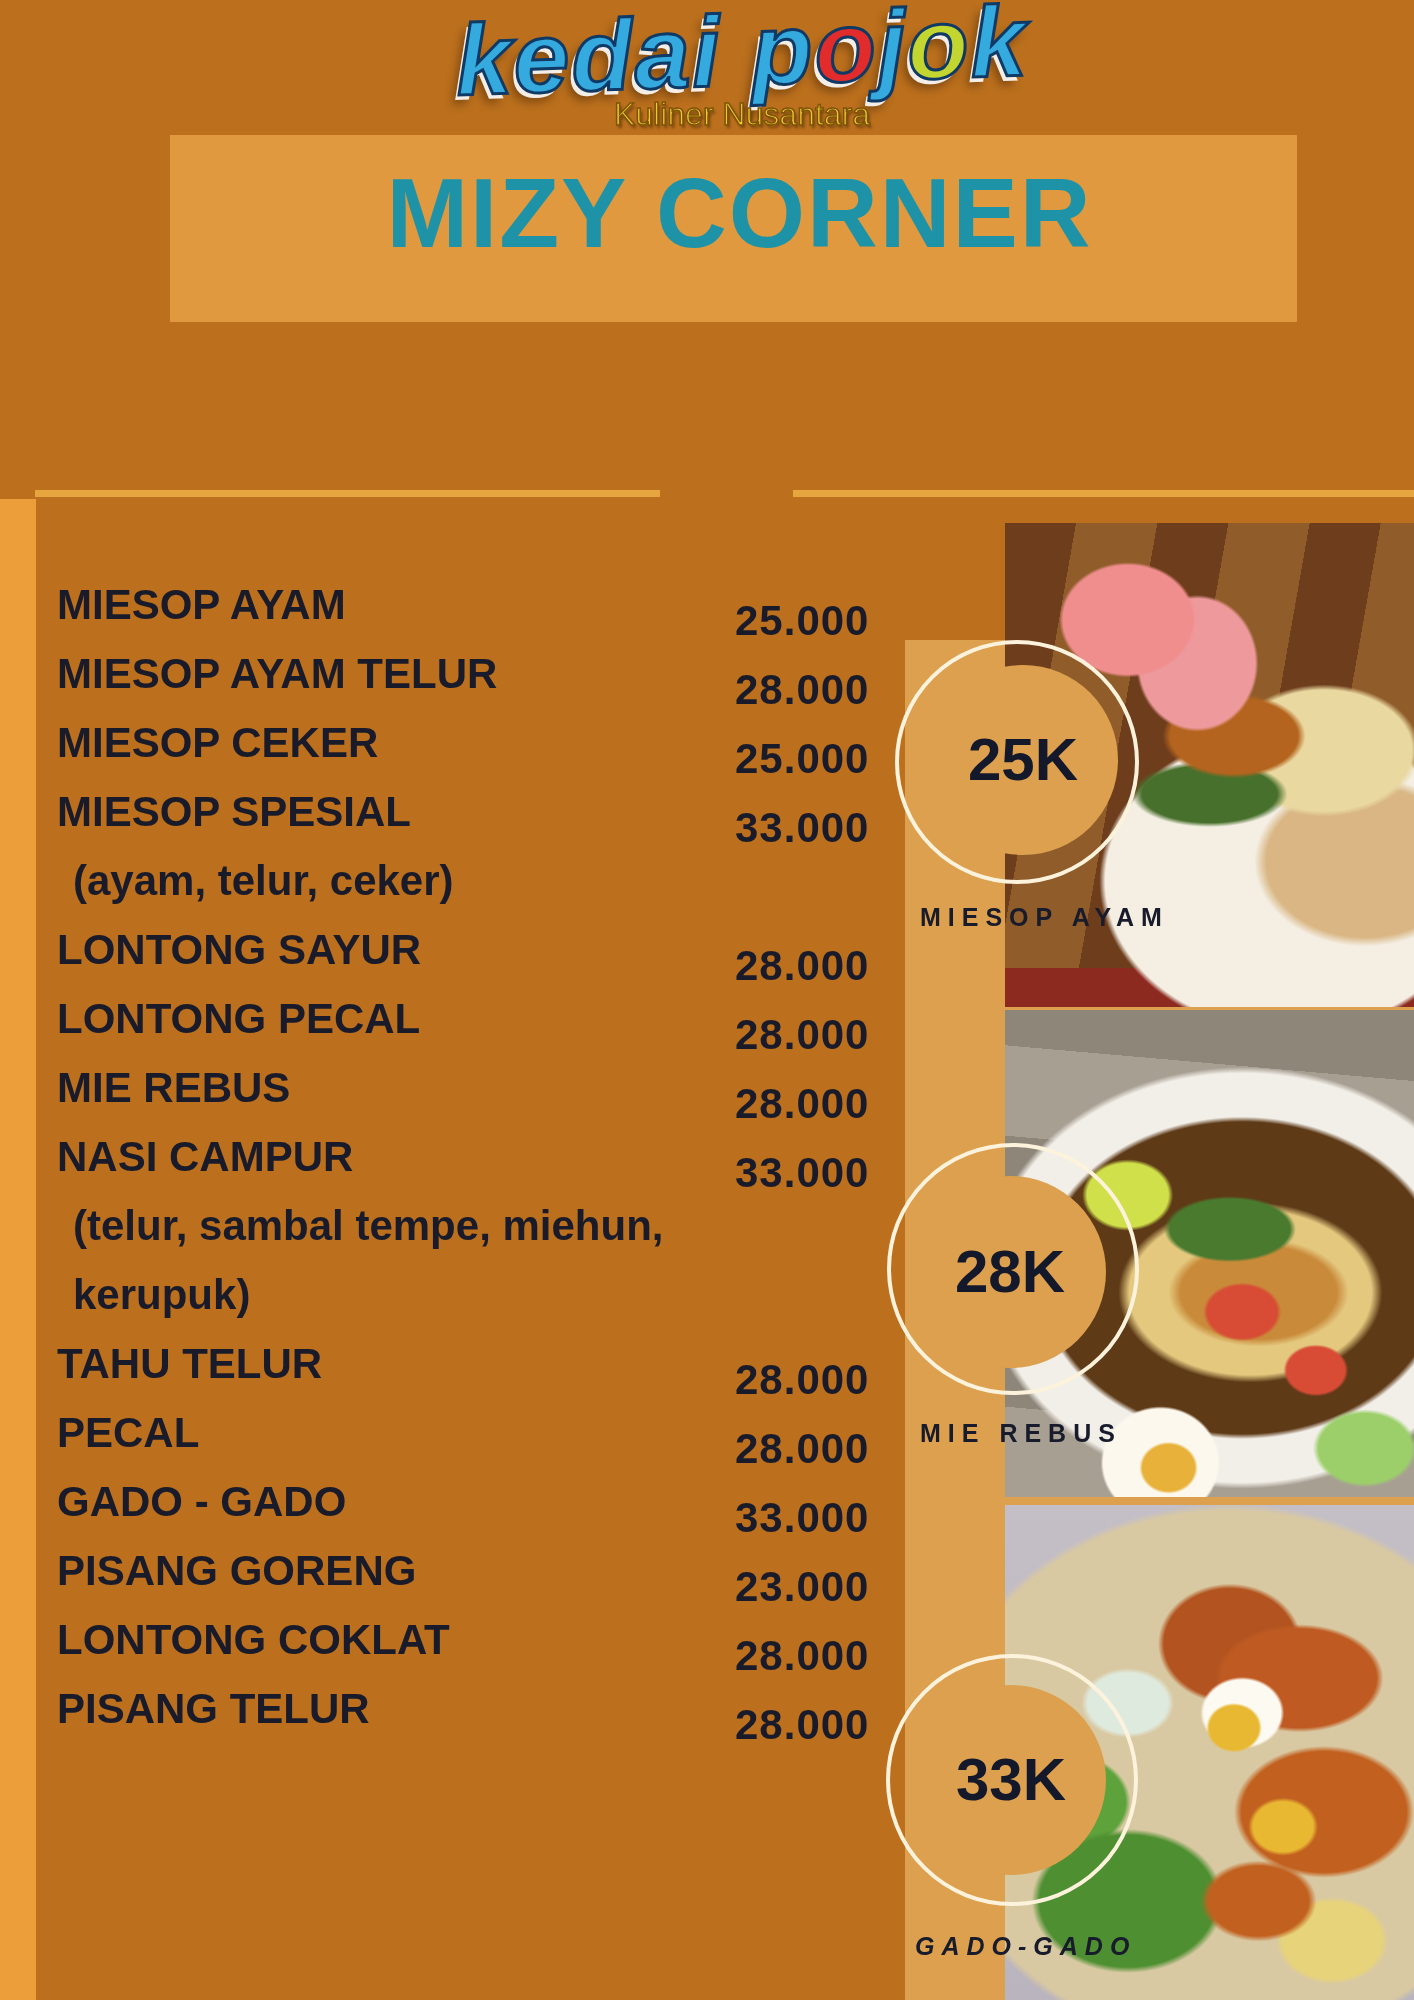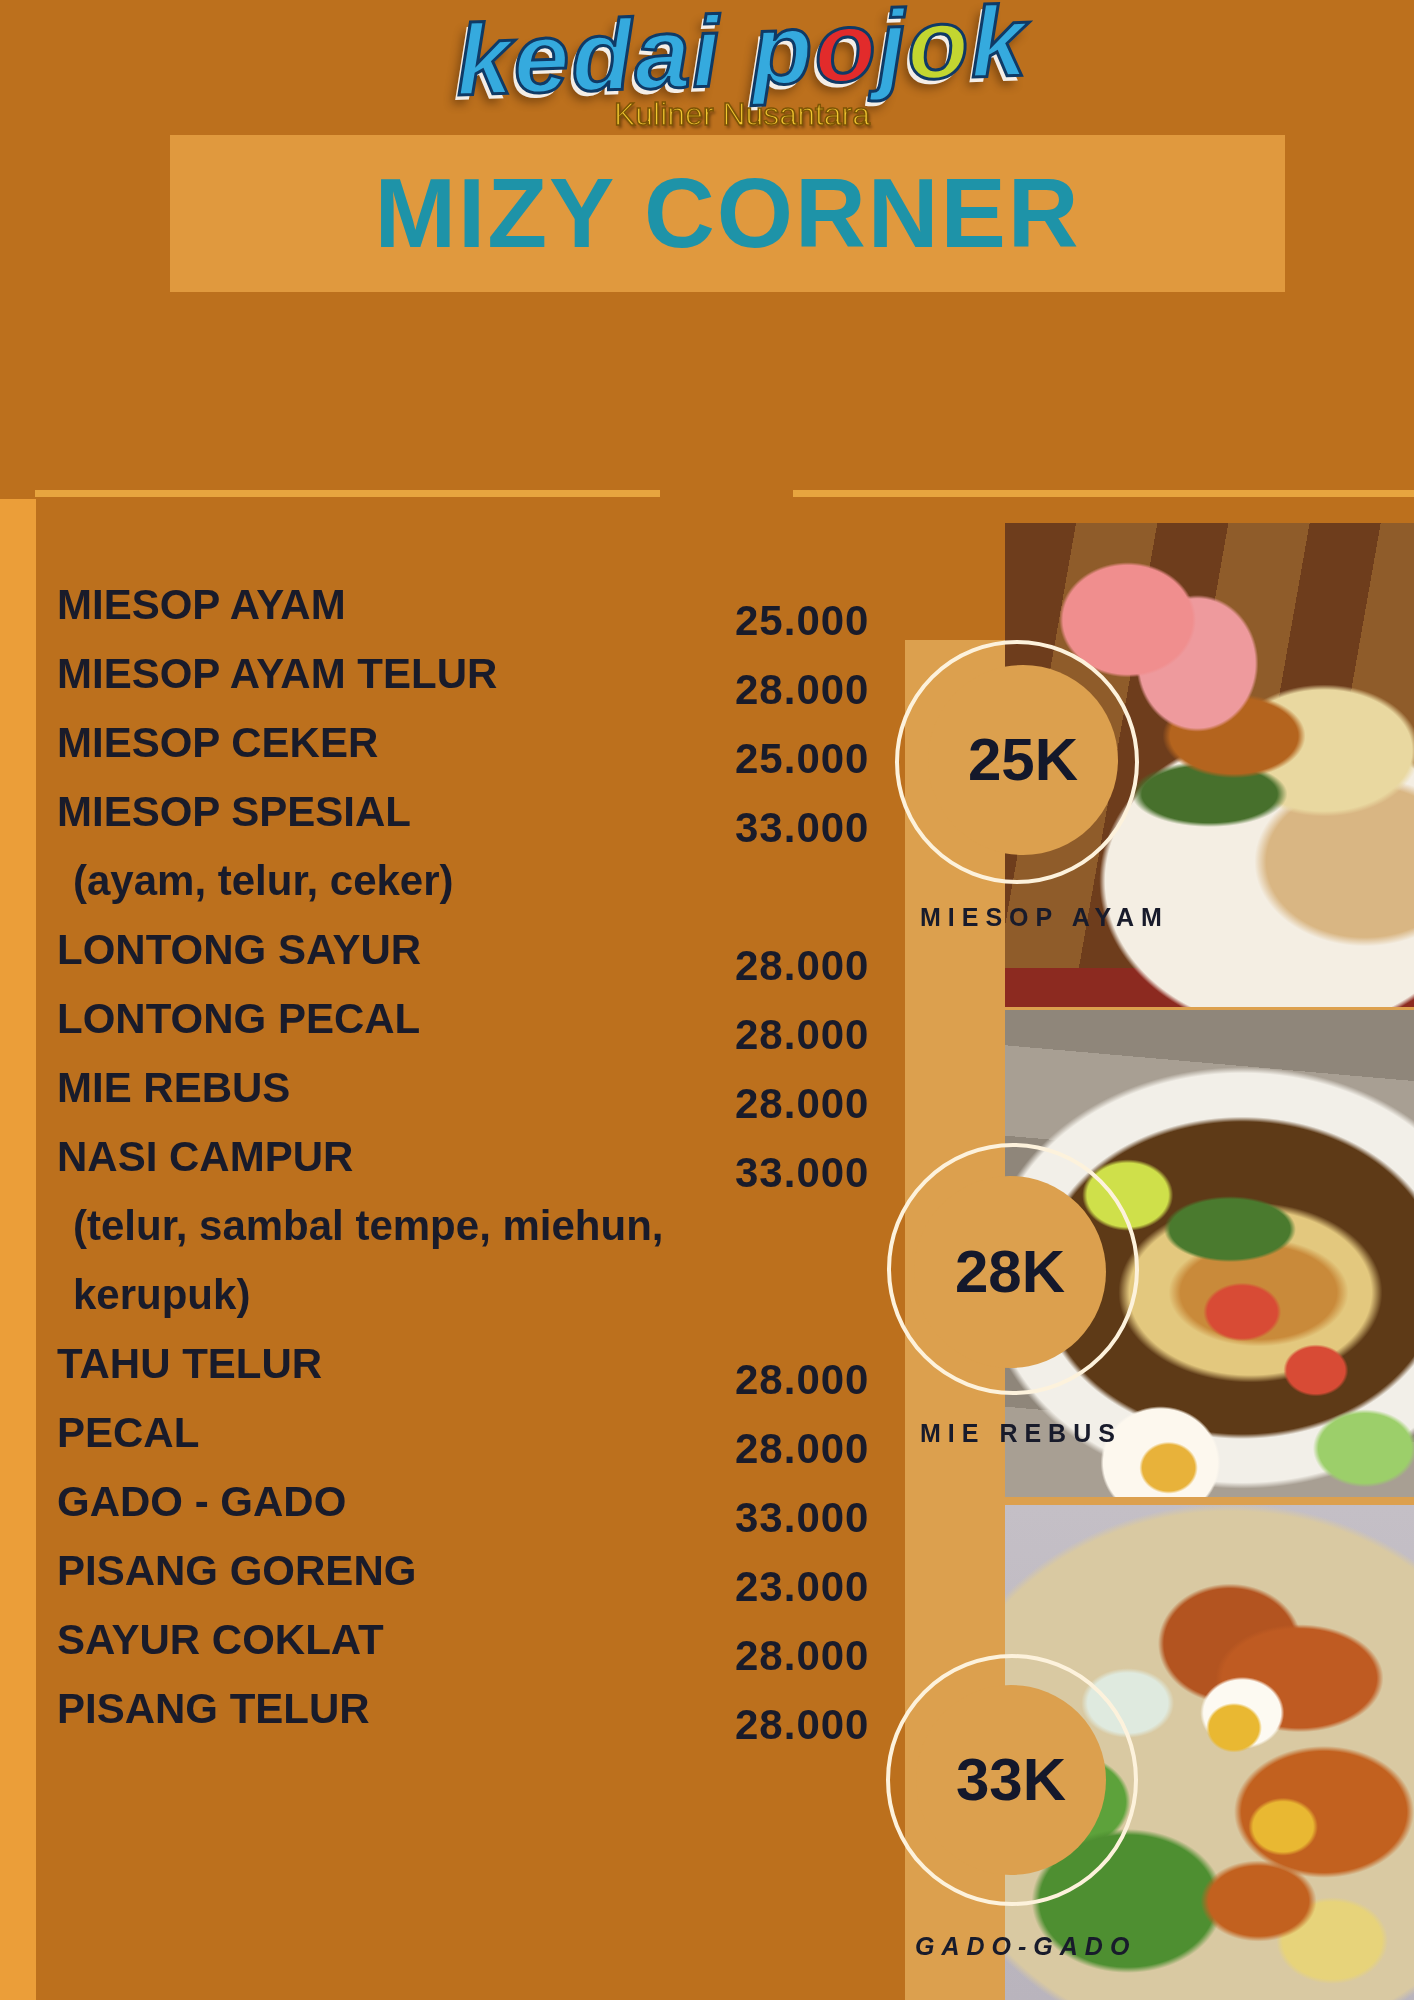--- a/index.html
+++ b/index.html
@@ -20,22 +20,23 @@
   }
   .tagline{
     position:absolute;left:337px;top:96px;width:810px;height:36px;
     text-align:center;font-size:32px;font-weight:normal;line-height:36px;
     color:#f2c730;-webkit-text-stroke:1.5px #7c5405;
     text-shadow:2px 3px 3px rgba(40,20,0,.5);
     white-space:nowrap;
   }
   
   .banner{
-    position:absolute;left:170px;top:135px;width:1115px;height:157px;
+    position:absolute;left:170px;top:135px;width:1115px;height:187px;
     background:#e0993e;
+    padding-left:12px;
   }
   .banner .title{
     width:100%;height:157px;line-height:157px;text-align:center;
     font-size:98px;font-weight:bold;color:#1e93a8;letter-spacing:2px;
     white-space:nowrap;
   }
   
   .rule{position:absolute;top:490px;height:7px;background:#e7a53f;}
   .rule-left{left:35px;width:625px;}
   .rule-right{left:793px;width:621px;}
@@ -132,21 +133,21 @@
       <div class="menu-row"><span class="item-name">LONTONG SAYUR</span><span class="item-price">28.000</span></div>
       <div class="menu-row"><span class="item-name">LONTONG PECAL</span><span class="item-price">28.000</span></div>
       <div class="menu-row"><span class="item-name">MIE REBUS</span><span class="item-price">28.000</span></div>
       <div class="menu-row"><span class="item-name">NASI CAMPUR</span><span class="item-price">33.000</span></div>
       <div class="menu-row sub"><span class="item-name">(telur, sambal tempe, miehun,</span></div>
       <div class="menu-row sub"><span class="item-name">kerupuk)</span></div>
       <div class="menu-row"><span class="item-name">TAHU TELUR</span><span class="item-price">28.000</span></div>
       <div class="menu-row"><span class="item-name">PECAL</span><span class="item-price">28.000</span></div>
       <div class="menu-row"><span class="item-name">GADO - GADO</span><span class="item-price">33.000</span></div>
       <div class="menu-row"><span class="item-name">PISANG GORENG</span><span class="item-price">23.000</span></div>
-      <div class="menu-row"><span class="item-name">SAYUR COKLAT</span><span class="item-price">28.000</span></div>
+      <div class="menu-row"><span class="item-name">LONTONG COKLAT</span><span class="item-price">28.000</span></div>
       <div class="menu-row"><span class="item-name">PISANG TELUR</span><span class="item-price">28.000</span></div>
     </div>
 
   <div class="photo-panel">
     <div class="photo photo-1"></div>
     <div class="photo photo-2"></div>
     <div class="photo photo-3"></div>
   </div>
   <div class="tan-band"></div>
 

